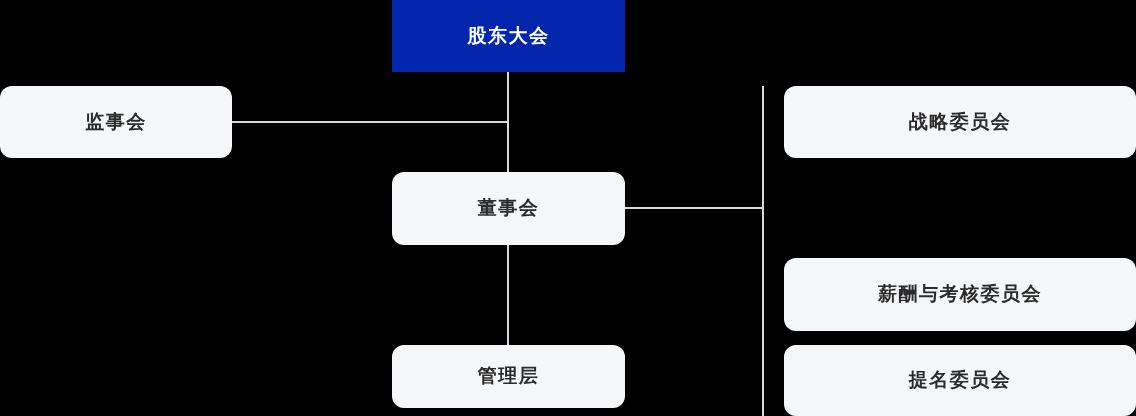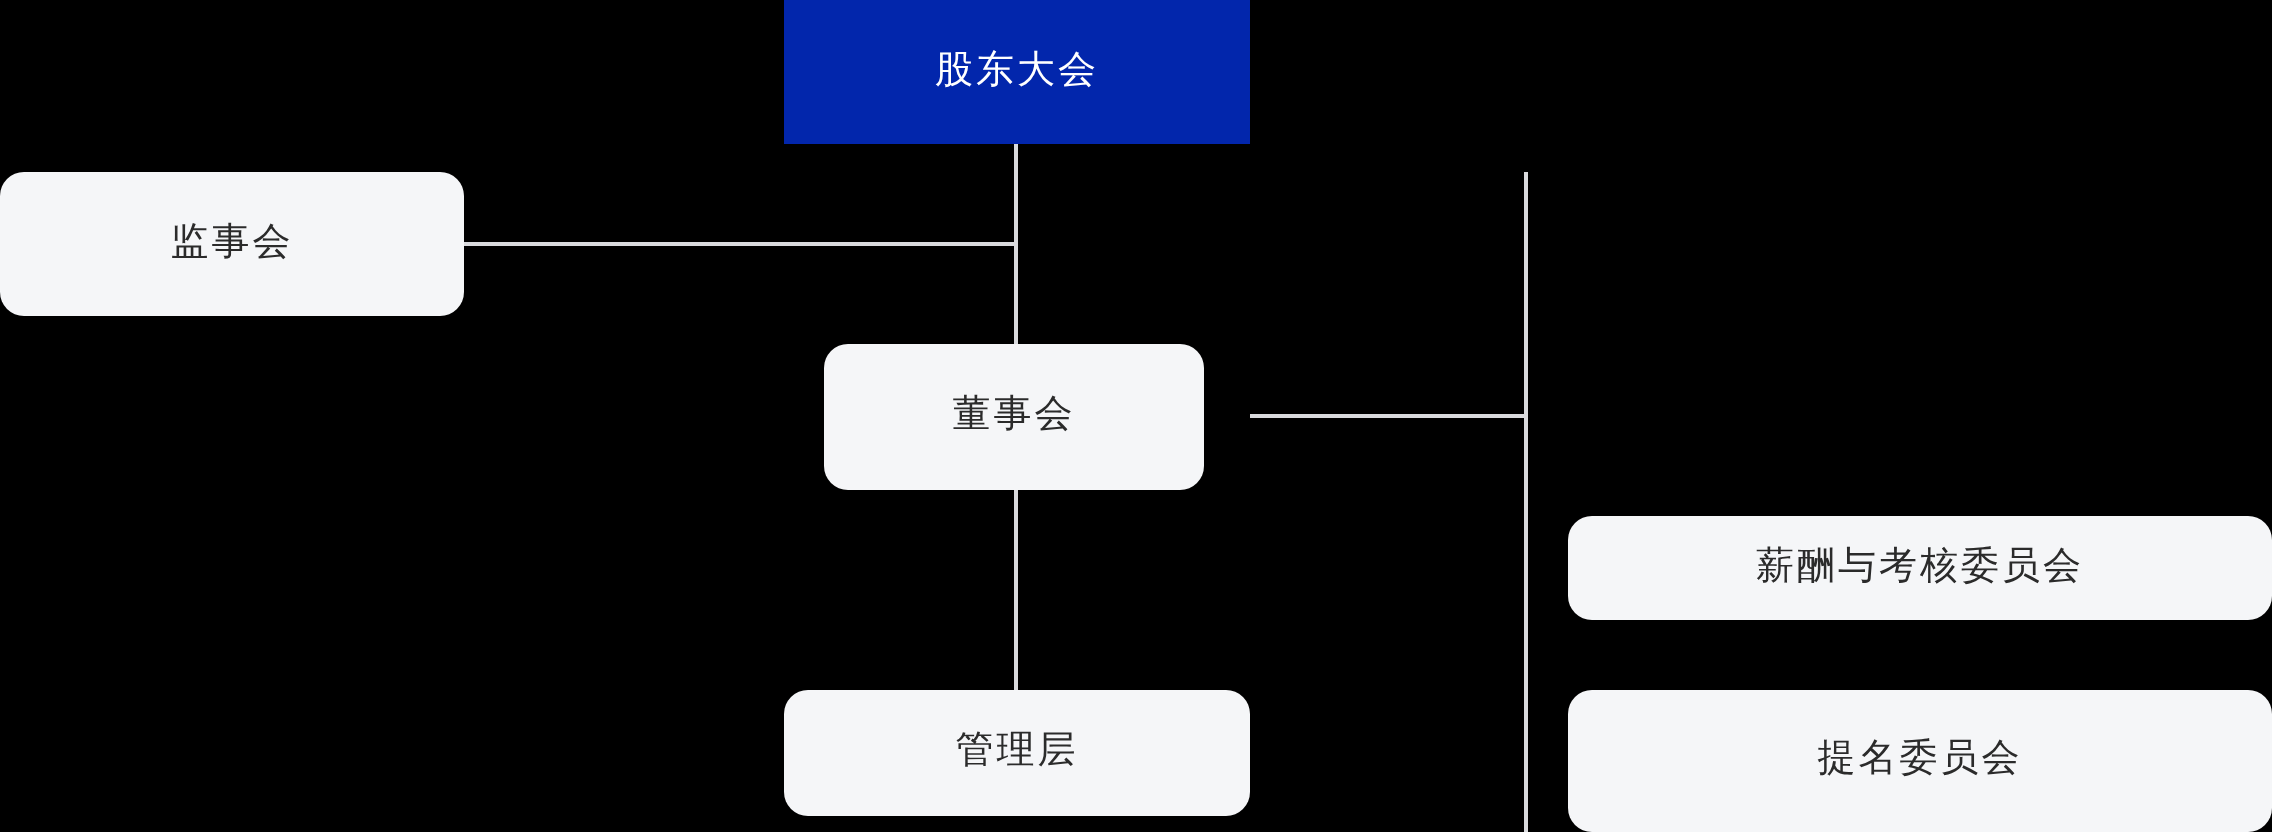--- a/index.html
+++ b/index.html
@@ -18,21 +18,21 @@
     background: #000000;
     overflow: hidden;
   }
   .node-box {
     position: absolute;
     display: flex;
     align-items: center;
     justify-content: center;
     box-sizing: border-box;
     font-size: 19px;
-    font-weight: 400;
+    font-weight: 700;
     letter-spacing: 1.5px;
     line-height: 1.2;
     text-align: left;
     white-space: nowrap;
   }
   .node-box.level-root {
     background: #0226ac;
     color: #ffffff;
   }
   .node-box.level-plain {
@@ -67,31 +67,34 @@
   <div class="connector vertical" style="left:762px; top:86px; height:330px;"></div>
 
   <div class="node-box level-root" style="left:392px; top:0px; width:233px; height:72px;">
     <span>股东大会</span>
   </div>
 
   <div class="node-box level-plain" style="left:0px; top:86px; width:232px; height:72px;">
     <span>监事会</span>
   </div>
 
-  <div class="node-box level-plain" style="left:392px; top:172px; width:190px; height:73px;margin-left:20px;">
+  <div class="node-box level-plain" style="left:392px; top:172px; width:233px; height:73px;">
     <span>董事会</span>
   </div>
 
   <div class="node-box level-plain" style="left:392px; top:345px; width:233px; height:63px;">
     <span>管理层</span>
   </div>
 
+  <div class="node-box level-plain" style="left:784px; top:86px; width:352px; height:72px;">
+    <span>战略委员会</span>
+  </div>
 
 
-  <div class="node-box level-plain" style="left:784px; top:258px; width:352px; height:52px;">
+  <div class="node-box level-plain" style="left:784px; top:258px; width:352px; height:73px;">
     <span>薪酬与考核委员会</span>
   </div>
 
   <div class="node-box level-plain" style="left:784px; top:345px; width:352px; height:71px;">
     <span>提名委员会</span>
   </div>
 
 </div>
 
 </body></html>

